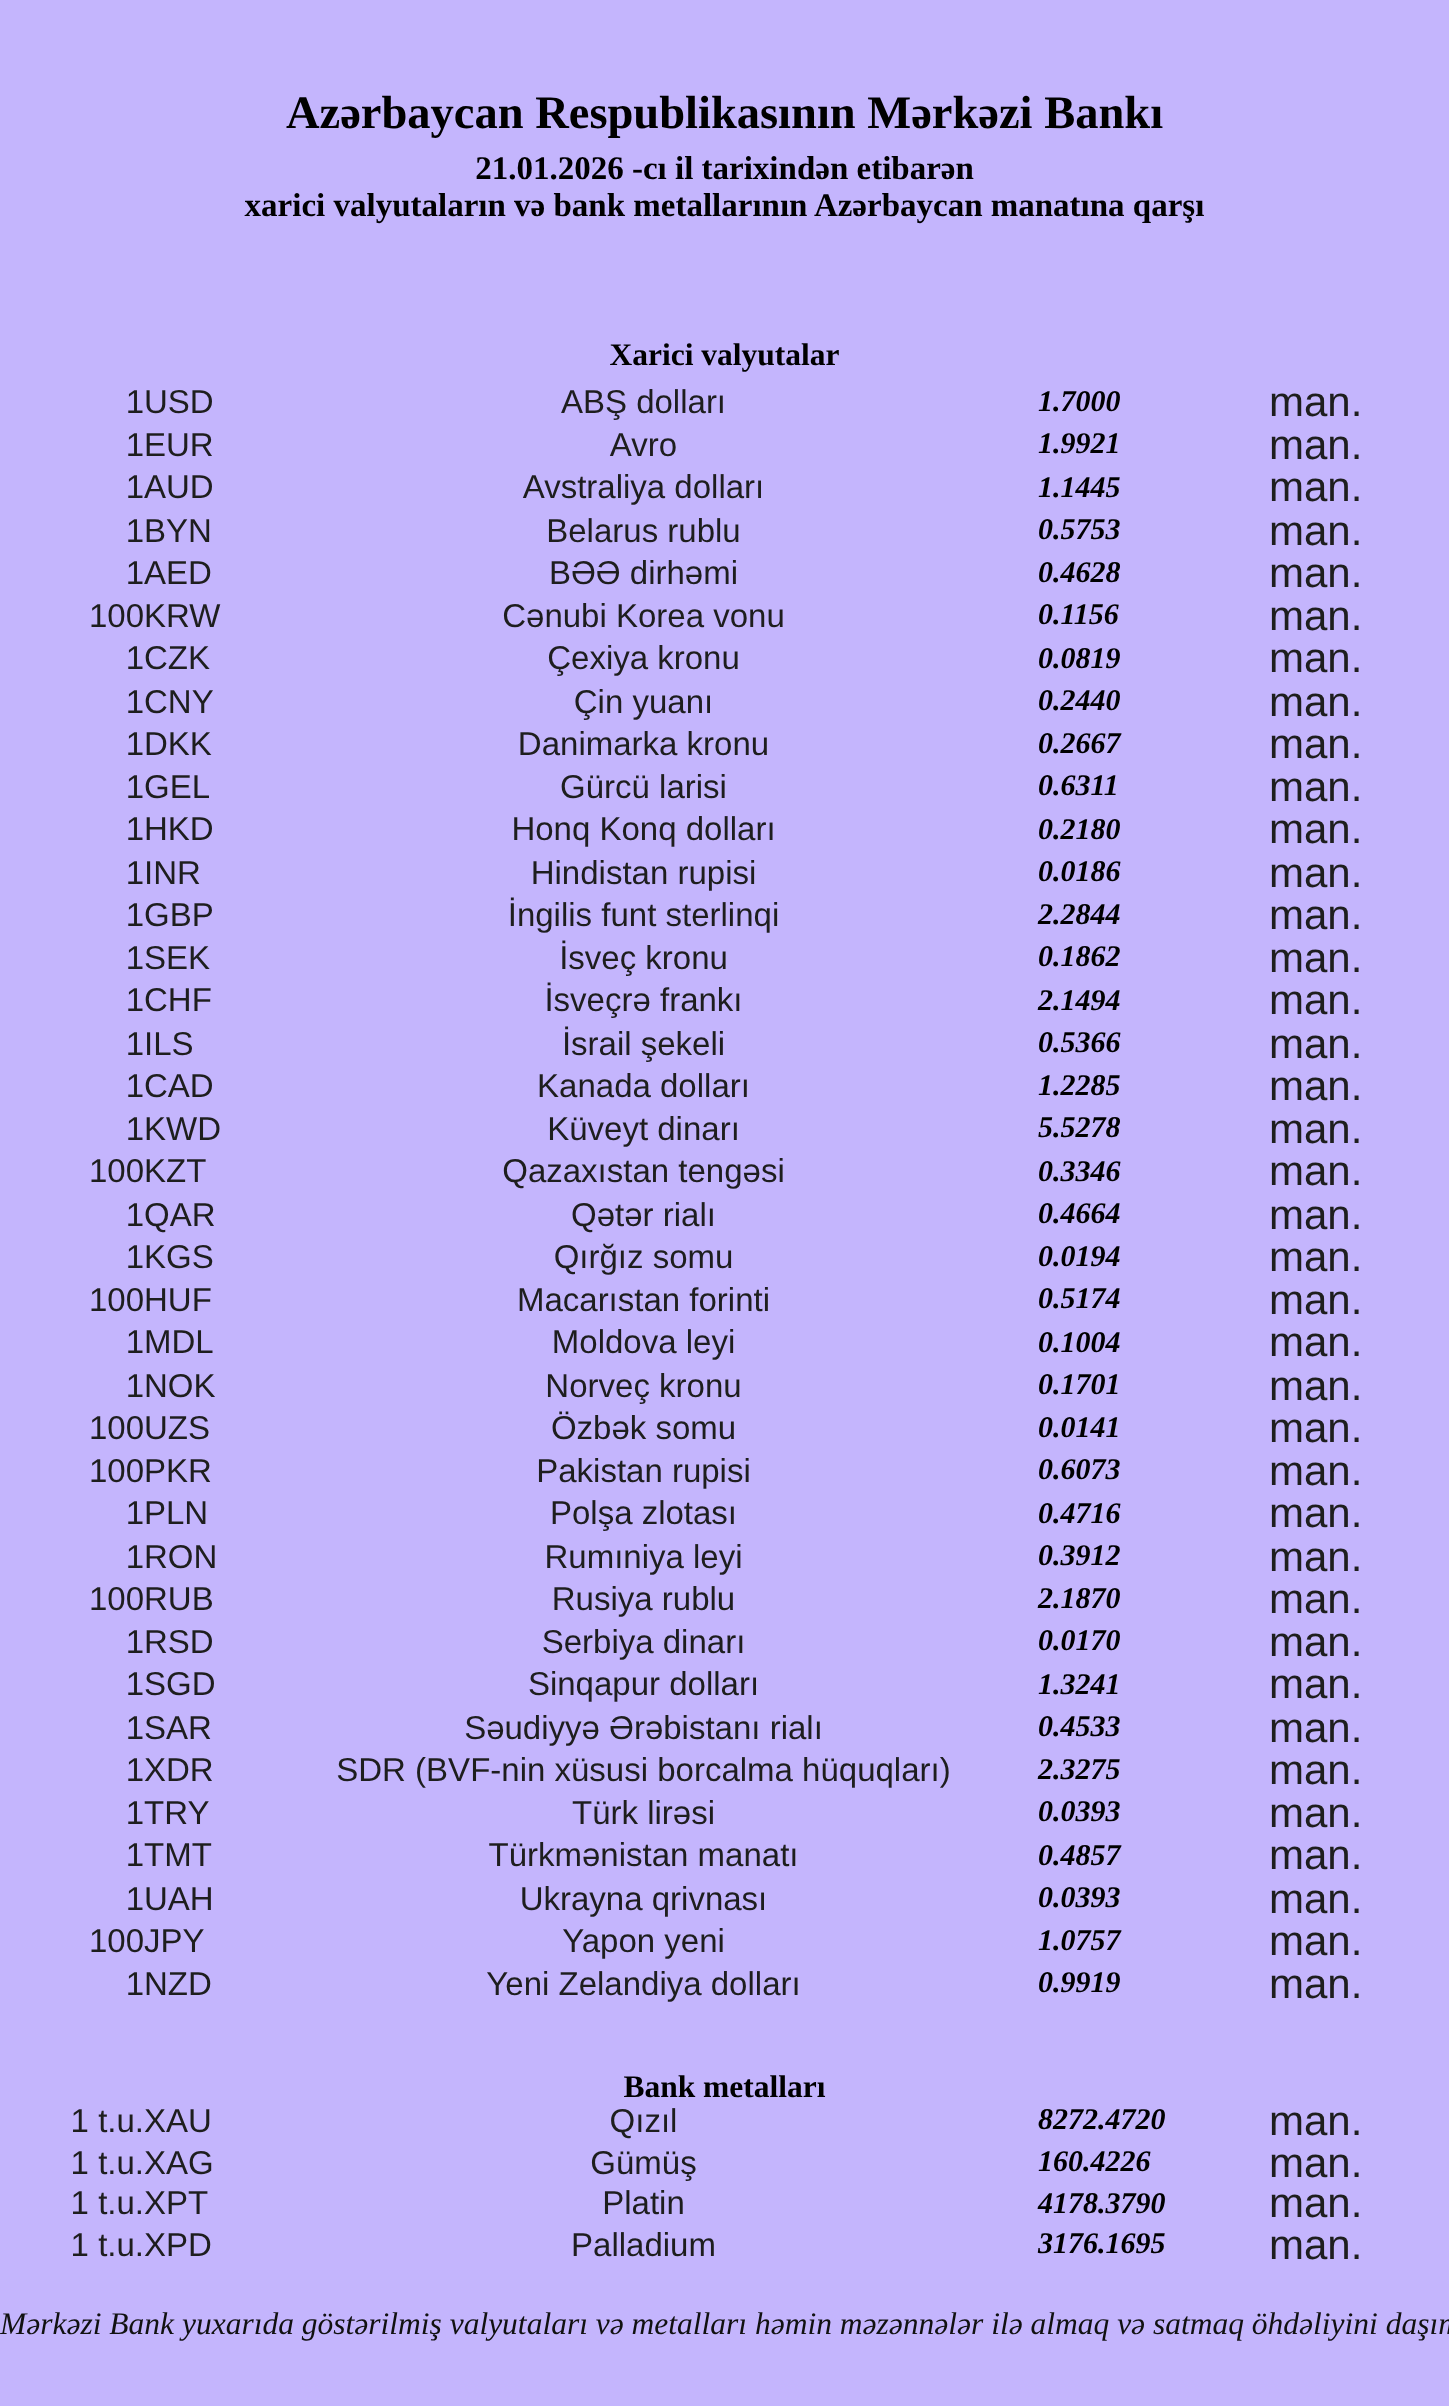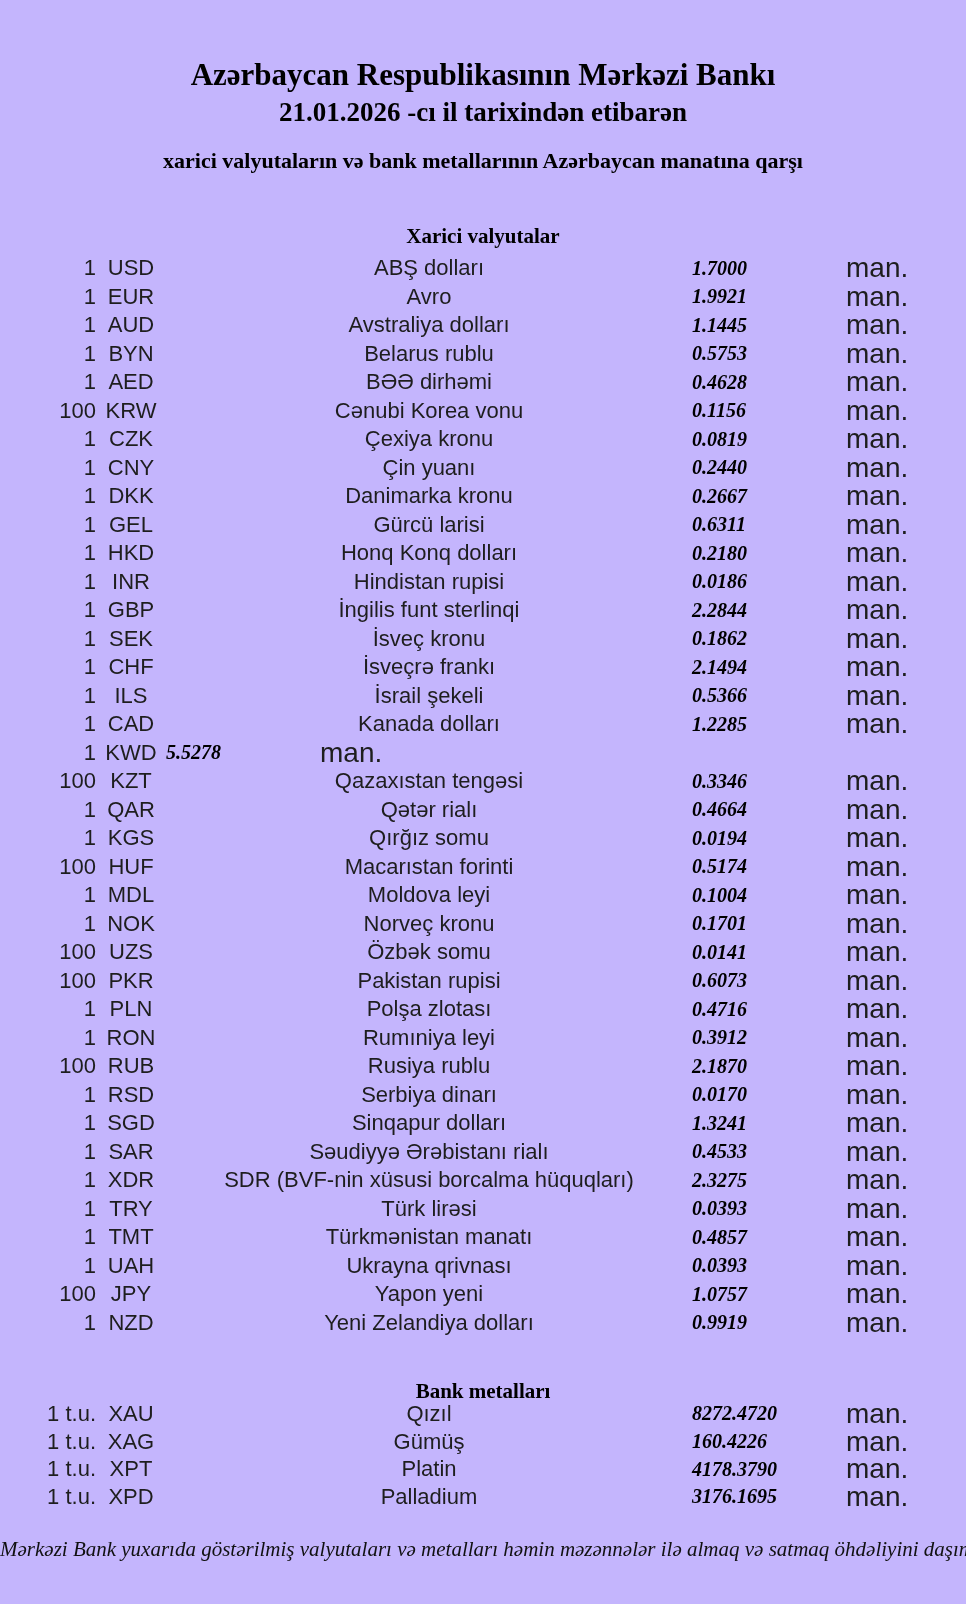--- a/index.html
+++ b/index.html
@@ -16,41 +16,40 @@
     position: absolute;
     left: 0;
     width: 100%;
     text-align: center;
     font-family: "Liberation Serif", serif;
     font-weight: bold;
     color: #000000;
     white-space: nowrap;
   }
   .doc-title    { top: 59px;  font-size: 31px; line-height: 32px; }
-  .doc-date     { top: 100px; font-size: 27px; line-height: 24px; }
-  .doc-subject  { top: 148px; font-size: 22px; line-height: 26px; }
+  .doc-date     { top: 100px; font-size: 22px; line-height: 24px; }
+  .doc-subject  { top: 124px; font-size: 22px; line-height: 26px; }
   .fx-title     { top: 224px; font-size: 21px; line-height: 24px; }
   .metals-title { top: 1379px; font-size: 21px; line-height: 24px; }
 
   .rates-table { position: absolute; left: 0; width: 966px; }
   .fx-table     { top: 254px; }
   .metals-table { top: 1400px; }
   .fx-table .row     { height: 28.5px; }
   .metals-table .row { height: 27.7px; }
 
   .row { display: flex; align-items: center; width: 966px; }
   .c-amount {
     flex: 0 0 96px;
     text-align: right;
     font-size: 22px;
     white-space: nowrap;
   }
   .c-code {
     flex: 0 0 70px;
-    text-align: center;
     font-size: 22px;
     white-space: nowrap;
   }
   .c-name {
     flex: 1 1 auto;
     text-align: center;
     font-size: 22px;
     white-space: nowrap;
     overflow: hidden;
   }
@@ -214,20 +213,21 @@
       <div class="row">
         <span class="c-amount">1</span>
         <span class="c-code">CAD</span>
         <span class="c-name">Kanada dolları</span>
         <span class="c-rate">1.2285</span>
         <span class="c-unit">man.</span>
       </div>
       <div class="row">
         <span class="c-amount">1</span>
         <span class="c-code">KWD</span>
+        <span class="c-name">Küveyt dinarı</span>
         <span class="c-rate">5.5278</span>
         <span class="c-unit">man.</span>
       </div>
       <div class="row">
         <span class="c-amount">100</span>
         <span class="c-code">KZT</span>
         <span class="c-name">Qazaxıstan tengəsi</span>
         <span class="c-rate">0.3346</span>
         <span class="c-unit">man.</span>
       </div>

